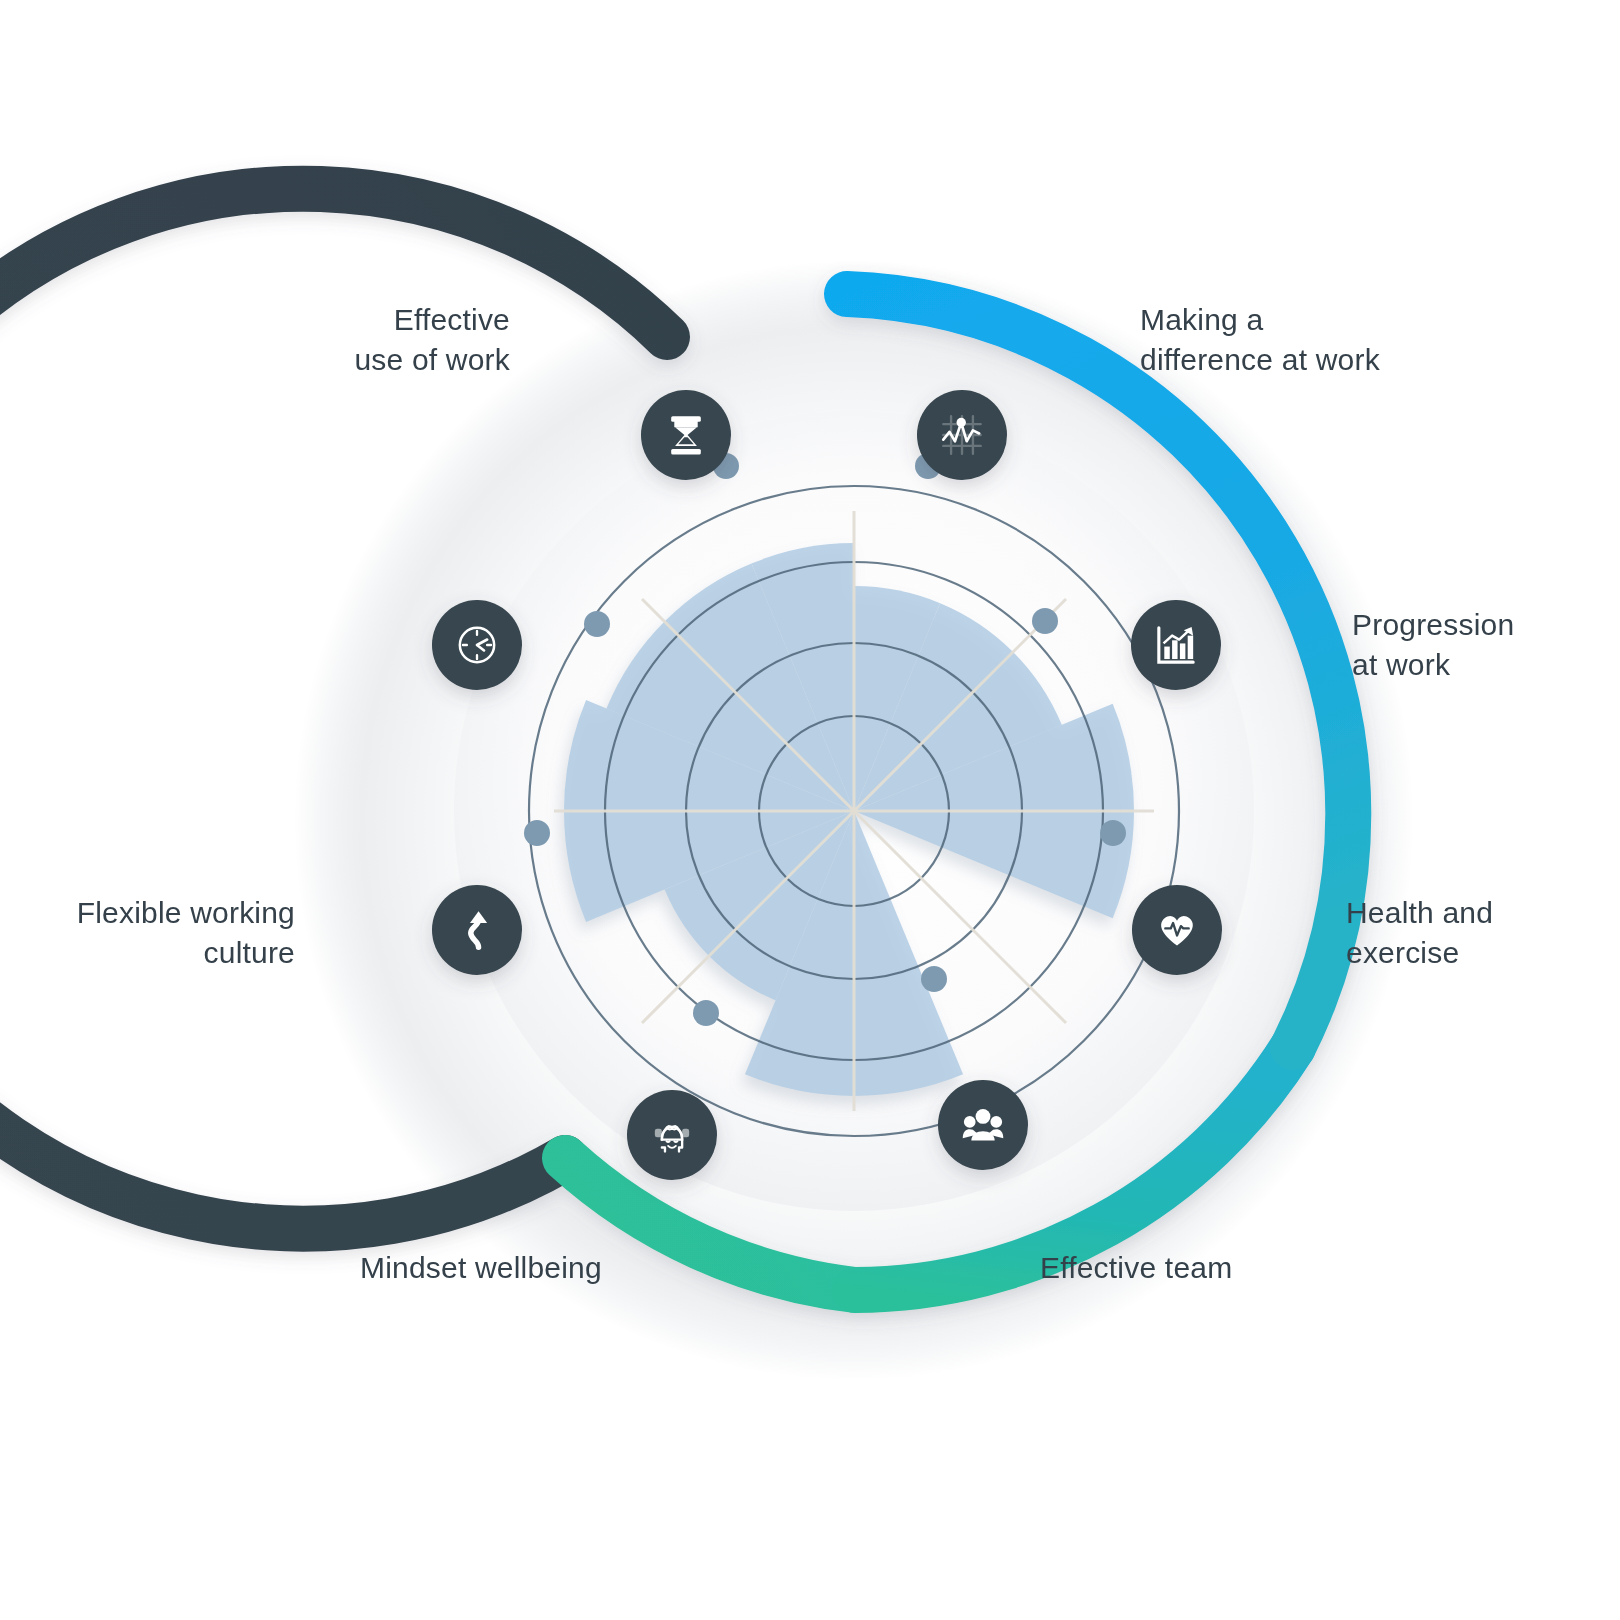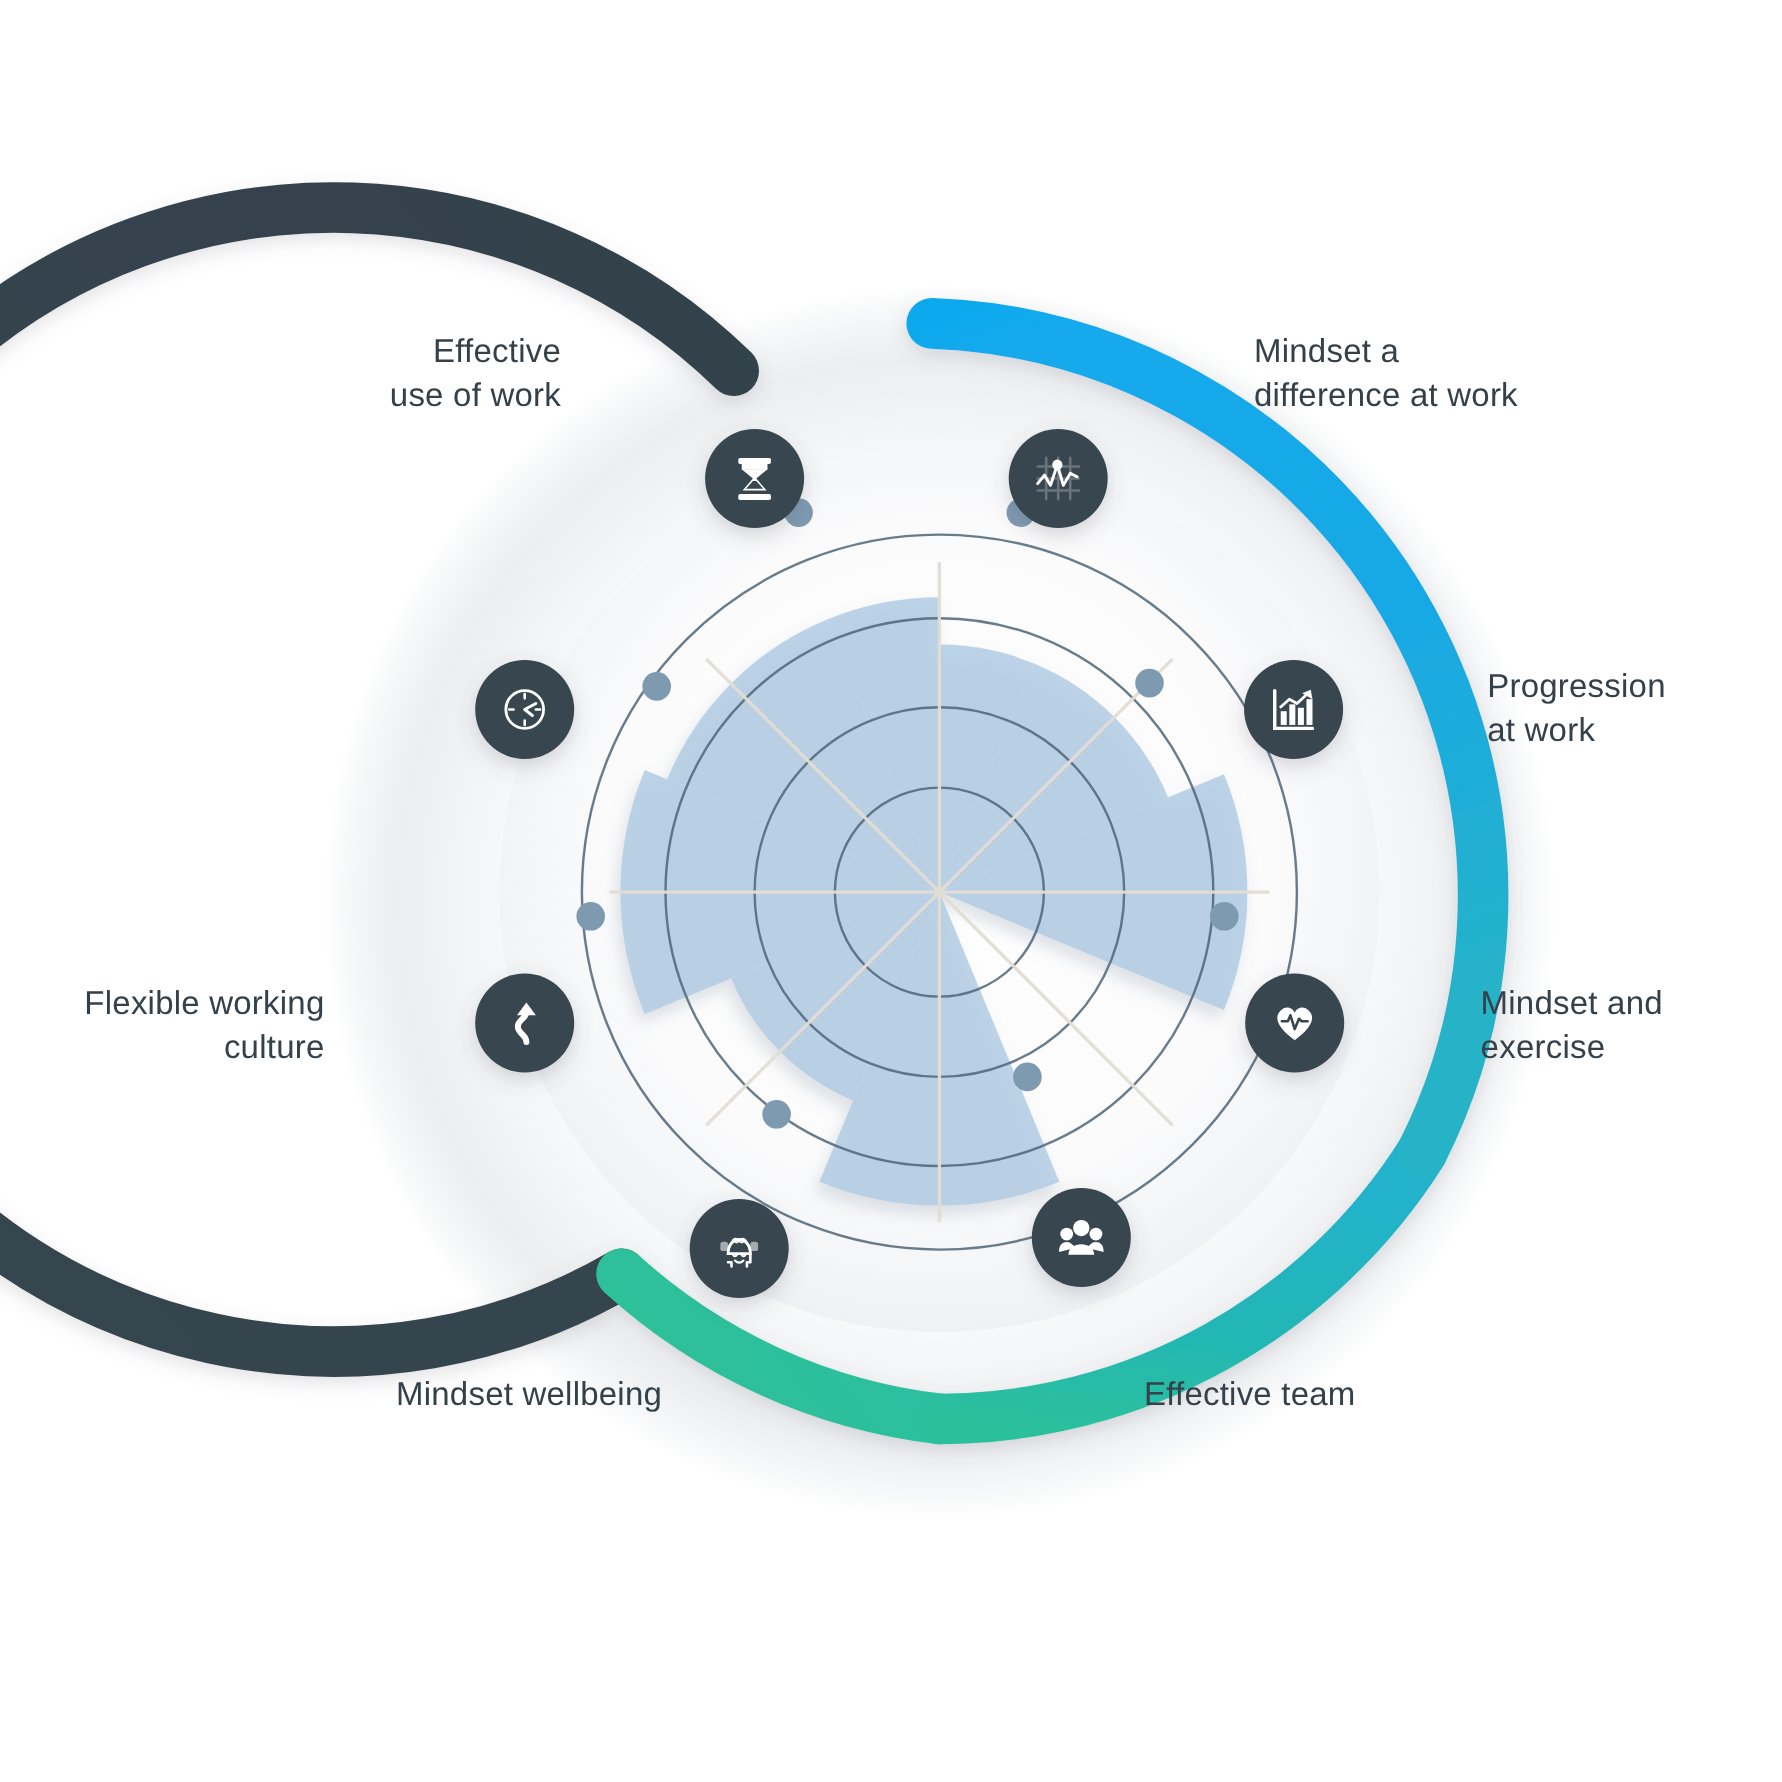--- a/index.html
+++ b/index.html
@@ -201,26 +201,26 @@
      <path d="M-26 17 C-26 6 -19 4 -13 6 L-6 12 Z" fill="#fff"></path>
      <path d="M26 17 C26 6 19 4 13 6 L6 12 Z" fill="#fff"></path>
      <path d="M-15 20 C-15 4 15 4 15 20 Z" fill="#fff"></path>
           </g>
         </g>
       </g>
   </svg>
 
   <div class="lbl r" style="left:180px;top:300px;width:330px;"><span>Effective</span><br><span>use of work</span></div>
 
-  <div class="lbl l" style="left:1140px;top:300px;width:420px;"><span>Mindset a</span><br><span>difference at work</span></div>
+  <div class="lbl l" style="left:1140px;top:300px;width:420px;"><span>Making a</span><br><span>difference at work</span></div>
 
 
   <div class="lbl l" style="left:1352px;top:605px;width:260px;"><span>Progression</span><br><span>at work</span></div>
 
   <div class="lbl r" style="left:20px;top:893px;width:275px;"><span>Flexible working</span><br><span>culture</span></div>
 
-  <div class="lbl l" style="left:1346px;top:893px;width:260px;"><span>Mindset and</span><br><span>exercise</span></div>
+  <div class="lbl l" style="left:1346px;top:893px;width:260px;"><span>Health and</span><br><span>exercise</span></div>
 
   <div class="lbl c" style="left:360px;top:1248px;width:230px;"><span>Mindset wellbeing</span></div>
 
   <div class="lbl c" style="left:1040px;top:1248px;width:190px;"><span>Effective team</span></div>
 
 </div>
 
 </body></html>

